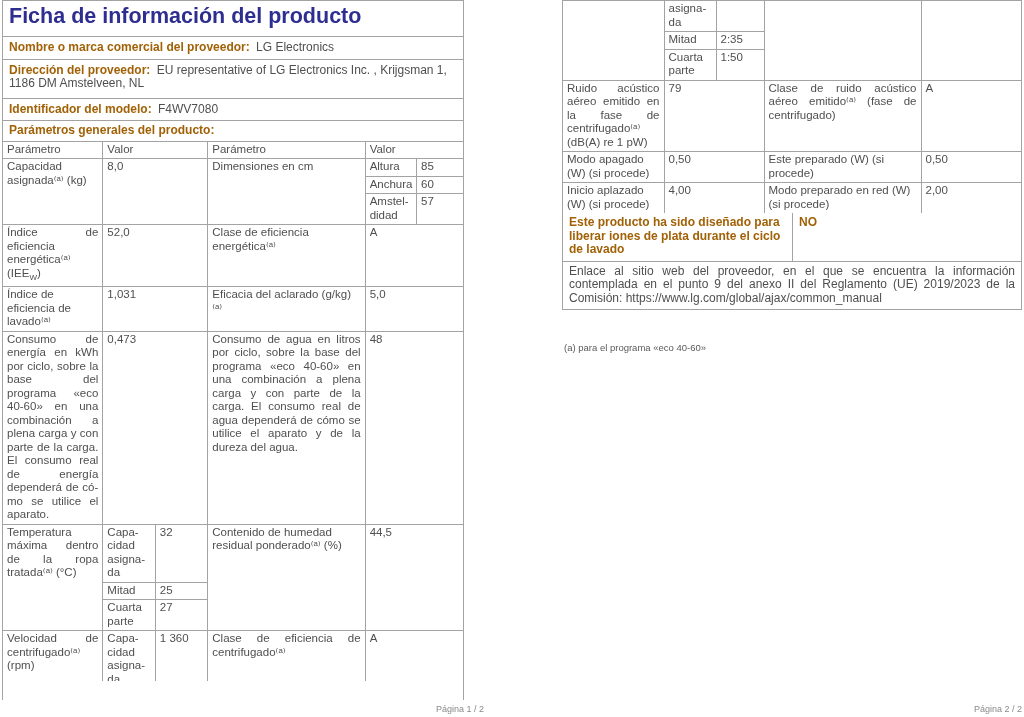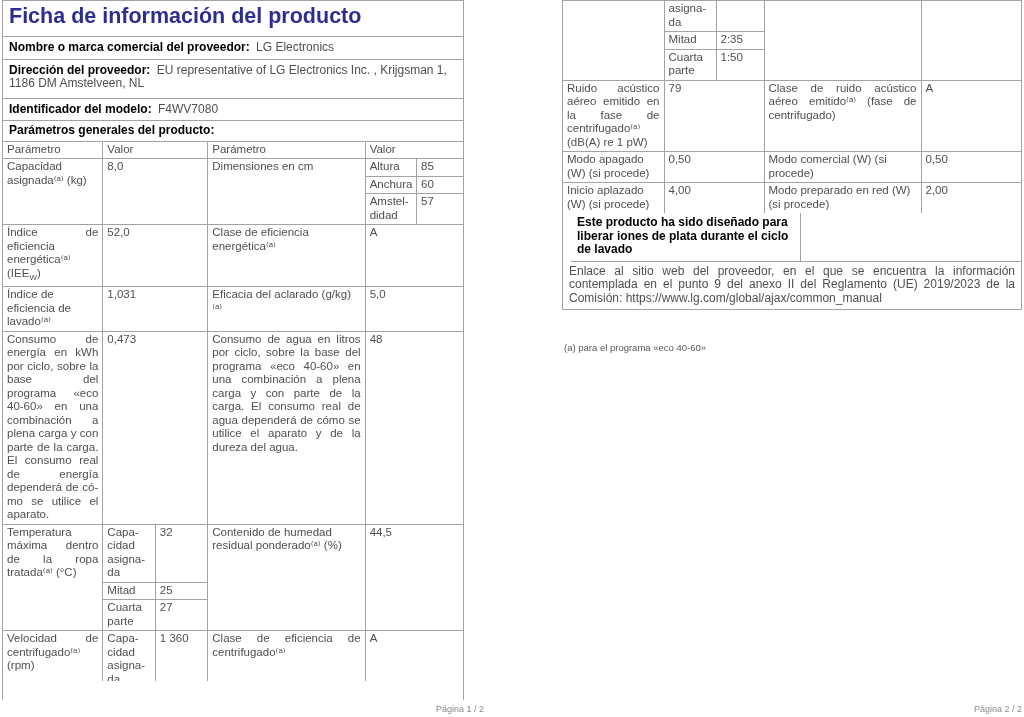--- a/index.html
+++ b/index.html
@@ -3,37 +3,37 @@
 <meta charset="utf-8">
 <style>
   html,body{margin:0;padding:0;background:#fff;}
   #screen{position:relative;width:1024px;height:717px;background:#fff;overflow:hidden;
           font-family:"Liberation Sans","DejaVu Sans",sans-serif;color:#4f4f4f;}
   .page{position:absolute;top:0;background:#fff;box-sizing:border-box;
         border:1px solid #a3a3a3;border-bottom:none;}
   #page1{left:2px;width:462px;height:700px;overflow:hidden;}
   #page2{left:562px;width:460px;height:auto;}
   .sec{border-bottom:1px solid #a3a3a3;padding:4px 6px;font-size:12px;line-height:13.5px;}
-  .sec b, .full-row b, .split-row b{color:#000000;}
+  .sec b, .full-row b, .split-row b{color:#a16207;}
   .title-sec{padding:3px 6px 5px;}
   .doc-title{font-size:21.5px;line-height:24px;font-weight:bold;color:#2e2e91;margin-bottom:3px;}
   .doc-subtitle{font-size:12px;line-height:13.5px;color:#4f4f4f;}
   .info .v{margin-left:3px;}
   .info{min-height:13px;}
   .addr{min-height:30px;}
   .heading{padding:3px 6px;}
   .tbl-clip{height:539px;overflow:hidden;}
   table{border-collapse:collapse;border:hidden;table-layout:fixed;width:100%;
         font-size:11.5px;line-height:13.5px;color:#4f4f4f;}
   td{border:1px solid #a3a3a3;vertical-align:top;padding:1px 4px 2px;overflow:hidden;}
   td.num{text-align:left;white-space:nowrap;}
   td.just{text-align:justify;}
   .full-row{border-bottom:1px solid #a3a3a3;padding:3px 6px 4px;font-size:12px;line-height:13.5px;}
   .full-row.bt{border-top:1px solid #a3a3a3;}
-  .split-row{display:flex;border-bottom:1px solid #a3a3a3;font-size:12px;line-height:13.5px;margin-left:8px;}
+  .split-row{display:flex;border-bottom:1px solid #a3a3a3;font-size:12px;line-height:13.5px;}
   .split-row .left{width:230px;border-right:1px solid #a3a3a3;padding:3px 6px 4px;box-sizing:border-box;}
   .split-row .right{flex:1;padding:3px 6px 4px;}
   .link-row{text-align:justify;overflow-wrap:anywhere;}
   .footnote{position:absolute;left:564px;top:342px;font-size:9.5px;color:#5a5a5a;}
   .pfooter{position:absolute;top:704px;font-size:9px;color:#8a8a8a;}
   #f1{left:2px;width:482px;text-align:right;}
   #f2{left:562px;width:460px;text-align:right;}
   sub{font-size:8px;}
 </style>
 </head>
@@ -165,33 +165,34 @@
       </tr>
       <tr style="height:71px">
         <td class="just">Ruido acústico aé­reo emitido en la fase de centrifuga­do⁽ᵃ⁾ (dB(A) re 1 pW)</td>
         <td colspan="2" class="num">79</td>
         <td class="just">Clase de ruido acústico aéreo emitido⁽ᵃ⁾ (fase de centrifuga­do)</td>
         <td>A</td>
       </tr>
       <tr style="height:29px">
         <td>Modo apagado (W) (si procede)</td>
         <td colspan="2" class="num">0,50</td>
-        <td>Modo comercial (W) (si proce­de)</td>
+        <td>Este preparado (W) (si proce­de)</td>
         <td class="num">0,50</td>
       </tr>
       <tr style="height:29px">
         <td>Inicio aplazado (W) (si procede)</td>
         <td colspan="2" class="num">4,00</td>
         <td>Modo preparado en red (W) (si procede)</td>
         <td class="num">2,00</td>
       </tr>
     </tbody>
       </table>
     <div class="split-row">
       <div class="left"><b>Este producto ha sido diseñado para liberar io­nes de plata durante el ciclo de lavado</b></div>
+      <div class="right"><b>NO</b></div>
     </div>
     <div class="full-row link-row">
       <span>Enlace al sitio web del proveedor, en el que se encuentra la información contemplada en el punto 9 del anexo II del Reglamento (UE) 2019/2023 de la Comisión:  https://www.lg.com/global/ajax/common_manual</span>
     </div>
   </div>
 
   <div class="footnote">(a) para el programa «eco 40-60»</div>
   <div class="pfooter" id="f1">Página 1 / 2</div>
   <div class="pfooter" id="f2">Página 2 / 2</div>
 

